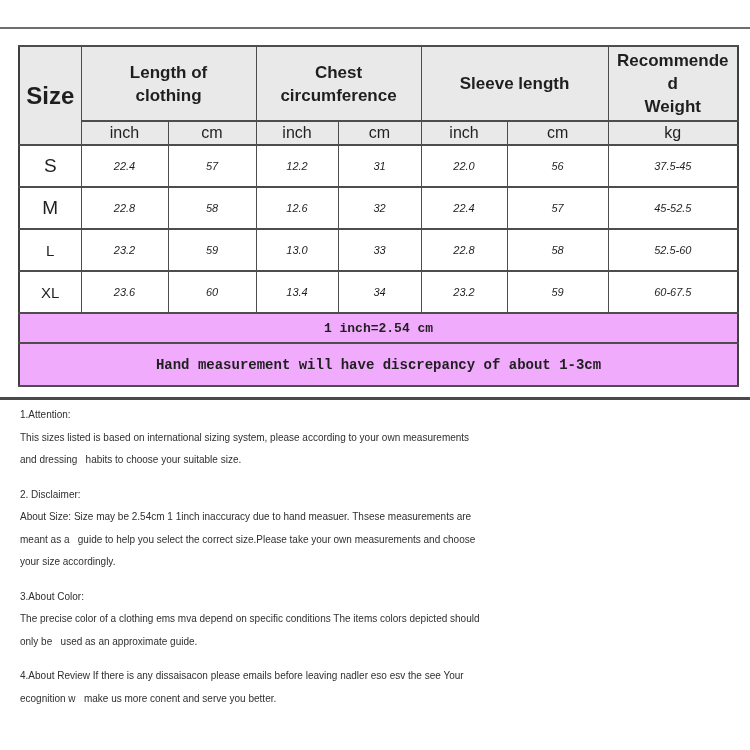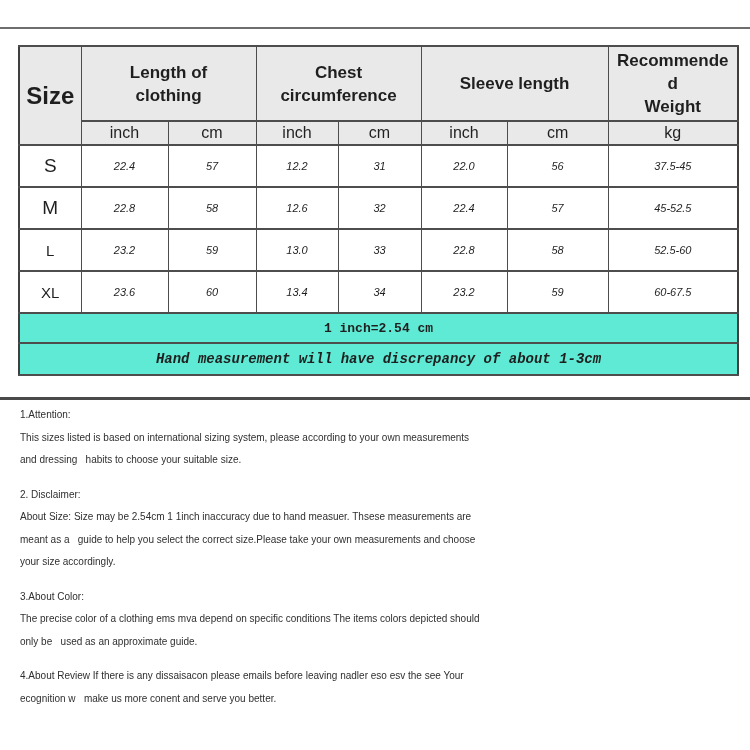--- a/index.html
+++ b/index.html
@@ -25,24 +25,24 @@
   .size-chart thead th { background:#e9e9e9; }
   th.group-h { font-size:17px; font-weight:bold; white-space:pre-line; line-height:23px; }
   th.size-h  { font-size:24px; font-weight:bold; }
   th.sub-h   { font-size:16px; font-weight:normal; }
   #data-body tr { height:42px; }
   td.size-cell { font-size:19px; font-weight:normal; }
   #data-body tr:nth-child(3) .size-cell,
   #data-body tr:nth-child(4) .size-cell { font-size:15px; }
   td.val-cell { font-size:11px;font-style:italic; }
   tr.footnote-row-1 { height:30px; }
-  tr.footnote-row-2 { height:32px;font-style:italic; }
+  tr.footnote-row-2 { height:43px; }
   td.footnote {
     font-family:"Liberation Mono", monospace; font-weight:bold;
-    font-size:13px; background:#5eead4;
+    font-size:13px; background:#f0abfc;
   }
   tr.footnote-row-2 td.footnote { font-size:14px; }
 
   .notes {
     position:absolute; left:20px; top:404px; width:726px;
     font-size:10px; line-height:22.5px; color:#2f2f2f;
   }
   .note { margin:0 0 12px 0; }
   .note-heading { white-space:pre-wrap; }
   .note-body { white-space:pre-wrap; }

